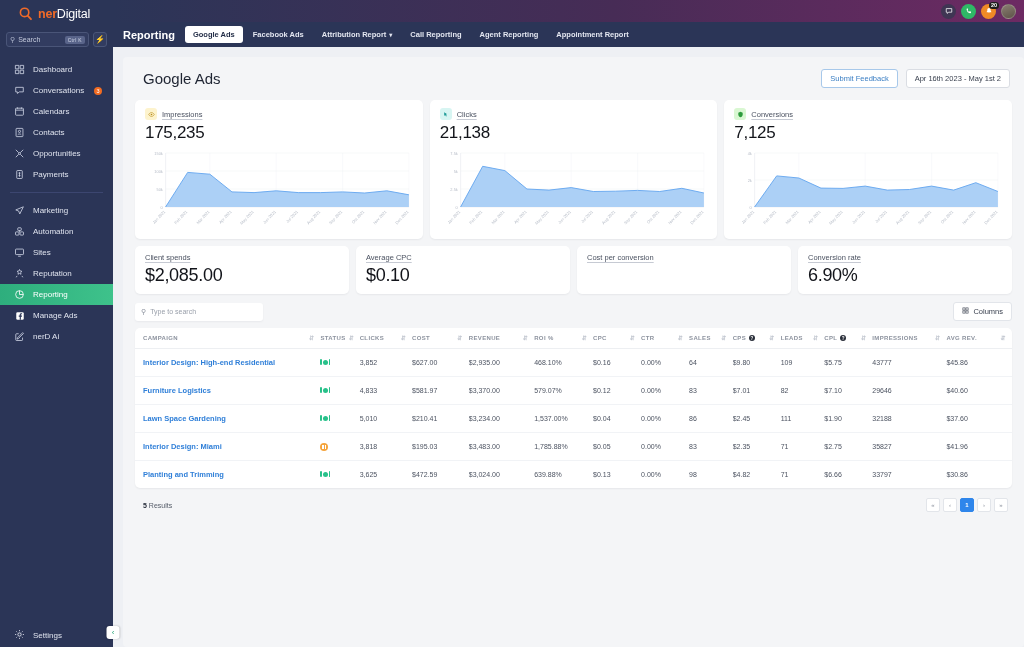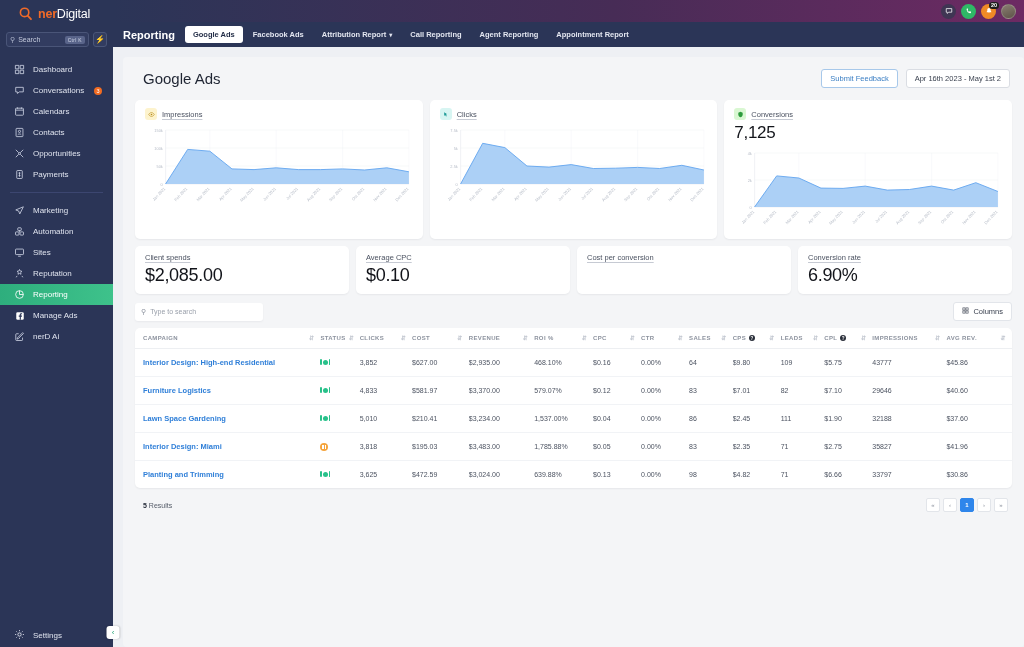--- a/index.html
+++ b/index.html
@@ -443,20 +443,21 @@
             <div class="metric-card">
               <div class="metric-head">
                 <span class="metric-ic ic-impr">
                   <svg width="7" height="7" viewBox="0 0 16 16" fill="none" stroke="currentColor" stroke-width="1.4">
                     <path d="M1.6 8S4 3.6 8 3.6 14.4 8 14.4 8 12 12.4 8 12.4 1.6 8 1.6 8z"></path>
                     <circle cx="8" cy="8" r="1.9" fill="currentColor" stroke="none"></circle>
                   </svg>
                 </span>
                 <span class="metric-label">Impressions</span>
               </div>
+              <div class="metric-value">175,235</div>
               <div class="chart-wrap">
                 <svg viewBox="0 0 286 86" preserveAspectRatio="none">
                   <line x1="22" y1="6" x2="22" y2="60" stroke="#e6e9ee" stroke-width=".6"></line>
                   <line x1="22" y1="60" x2="282" y2="60" stroke="#e6e9ee" stroke-width=".6"></line>
                   <line x1="69.3" y1="6" x2="69.3" y2="60" stroke="#f3f5f8" stroke-width=".5"></line>
                   <line x1="140.2" y1="6" x2="140.2" y2="60" stroke="#f3f5f8" stroke-width=".5"></line>
                   <line x1="211.1" y1="6" x2="211.1" y2="60" stroke="#f3f5f8" stroke-width=".5"></line>
                   <line x1="282.0" y1="6" x2="282.0" y2="60" stroke="#f3f5f8" stroke-width=".5"></line>
                   <text class="y-lab" x="19" y="61.6" text-anchor="end">0</text>
                   <text class="y-lab" x="19" y="43.6" text-anchor="end">50k</text>
@@ -484,20 +485,21 @@
             </div>
             <div class="metric-card">
               <div class="metric-head">
                 <span class="metric-ic ic-click">
                   <svg width="7" height="7" viewBox="0 0 16 16" fill="currentColor">
                     <path d="M5 3l7 4.2-3.1.8 2 3.4-1.7 1-2-3.4-2.2 2.3z"></path>
                   </svg>
                 </span>
                 <span class="metric-label">Clicks</span>
               </div>
+              <div class="metric-value">21,138</div>
               <div class="chart-wrap">
                 <svg viewBox="0 0 286 86" preserveAspectRatio="none">
                   <line x1="22" y1="6" x2="22" y2="60" stroke="#e6e9ee" stroke-width=".6"></line>
                   <line x1="22" y1="60" x2="282" y2="60" stroke="#e6e9ee" stroke-width=".6"></line>
                   <line x1="69.3" y1="6" x2="69.3" y2="60" stroke="#f3f5f8" stroke-width=".5"></line>
                   <line x1="140.2" y1="6" x2="140.2" y2="60" stroke="#f3f5f8" stroke-width=".5"></line>
                   <line x1="211.1" y1="6" x2="211.1" y2="60" stroke="#f3f5f8" stroke-width=".5"></line>
                   <line x1="282.0" y1="6" x2="282.0" y2="60" stroke="#f3f5f8" stroke-width=".5"></line>
                   <text class="y-lab" x="19" y="61.6" text-anchor="end">0</text>
                   <text class="y-lab" x="19" y="43.6" text-anchor="end">2.5k</text>

